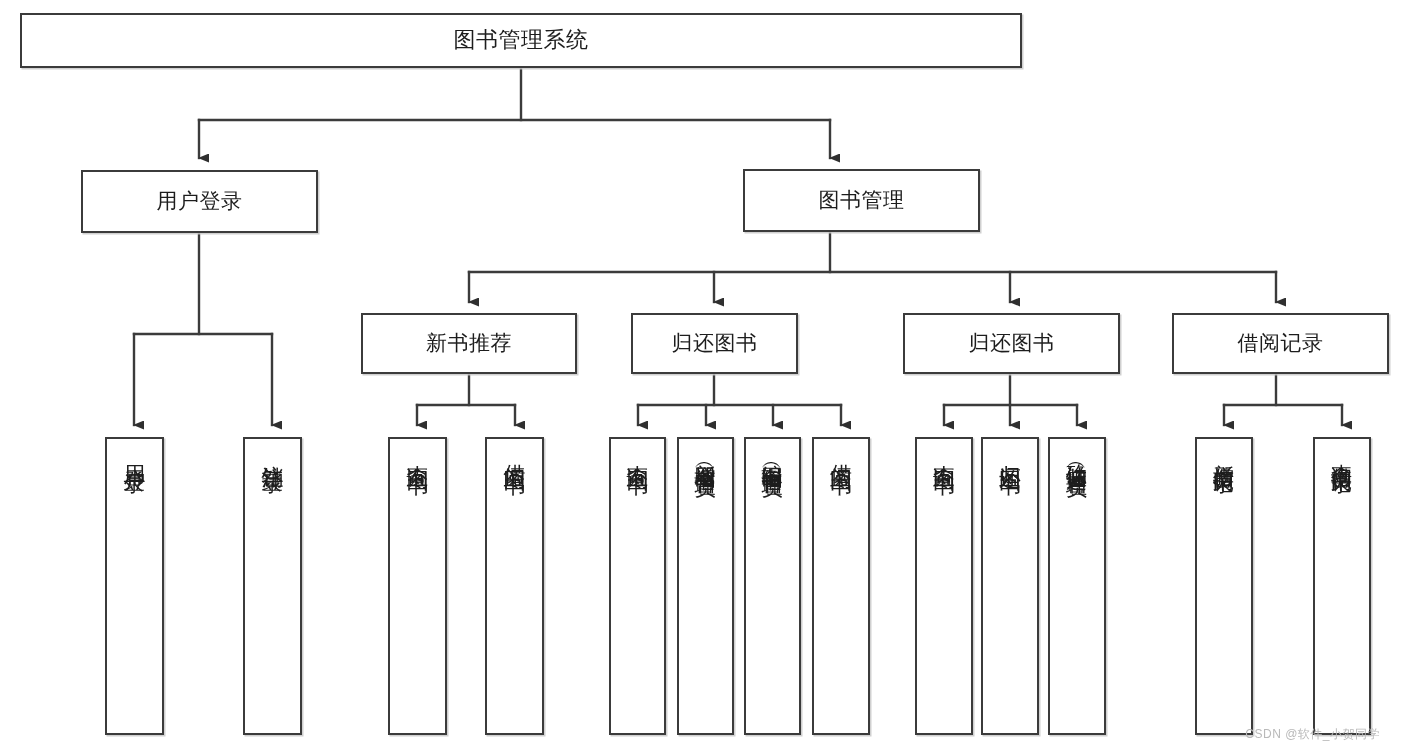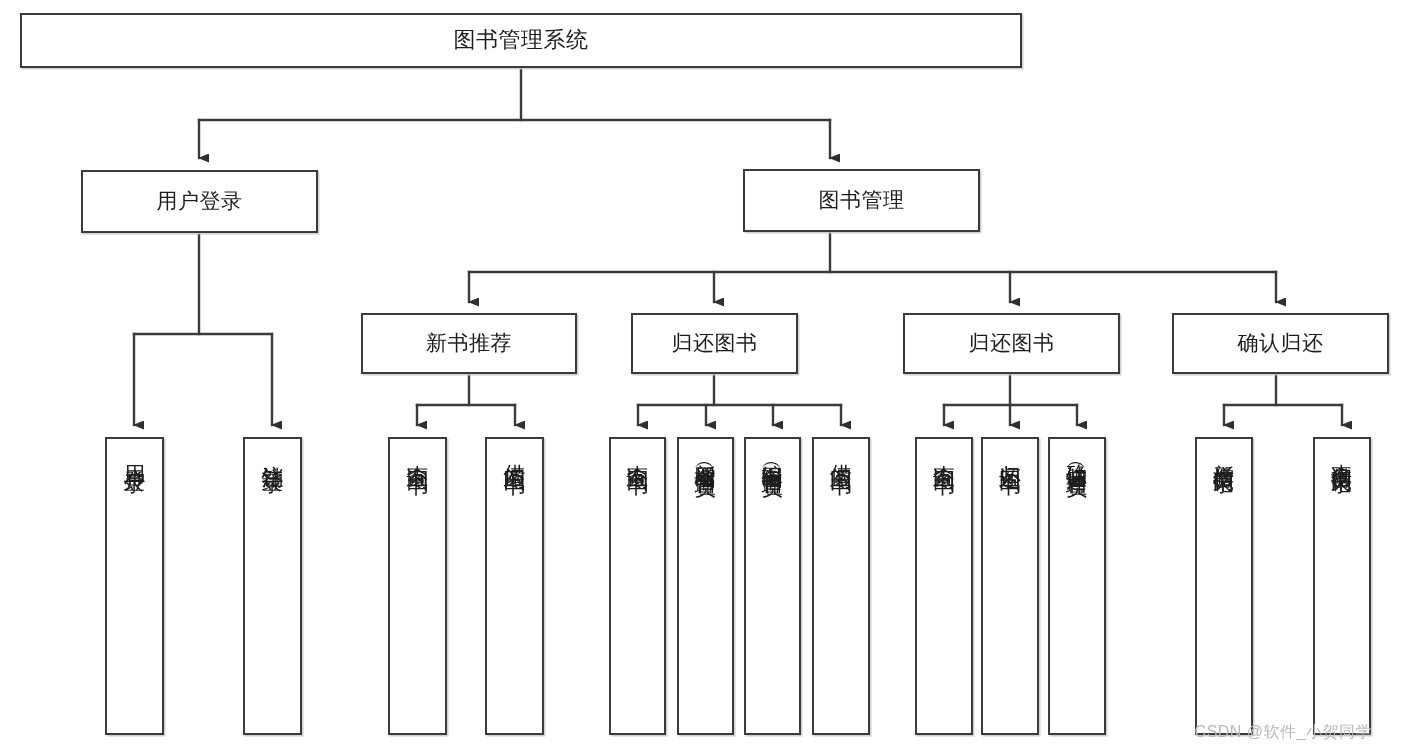--- a/index.html
+++ b/index.html
@@ -64,23 +64,23 @@
     line-height: 1.0;
     letter-spacing: 3px;
     white-space: nowrap;
   }
   .node.v.tall .lbl {
     font-size: 21px;
     letter-spacing: 2px;
   }
   .watermark {
     position: absolute;
-    right: 23px;
+    right: 15px;
     bottom: 4px;
-    font-size: 16px;
+    font-size: 12px;
     color: #b9b9b9;
     letter-spacing: 0.5px;
     white-space: nowrap;
   }
 </style>
 </head>
 <body>
 
 <div id="canvas">
 
@@ -148,21 +148,21 @@
   <div class="node h" style="left:361px; top:313px; width:216px; height:61px;">
     <span class="lbl">新书推荐</span>
   </div>
   <div class="node h" style="left:631px; top:313px; width:167px; height:61px;">
     <span class="lbl">归还图书</span>
   </div>
   <div class="node h" style="left:903px; top:313px; width:217px; height:61px;">
     <span class="lbl">归还图书</span>
   </div>
   <div class="node h" style="left:1172px; top:313px; width:217px; height:61px;">
-    <span class="lbl">确认归还</span>
+    <span class="lbl">借阅记录</span>
   </div>
 
   <div class="node v" style="left:105px; top:437px; width:59px; height:298px;">
     <span class="lbl">用户登录</span>
   </div>
   <div class="node v" style="left:243px; top:437px; width:59px; height:298px;">
     <span class="lbl">注销登录</span>
   </div>
 
   <div class="node v" style="left:388px; top:437px; width:59px; height:298px;">

